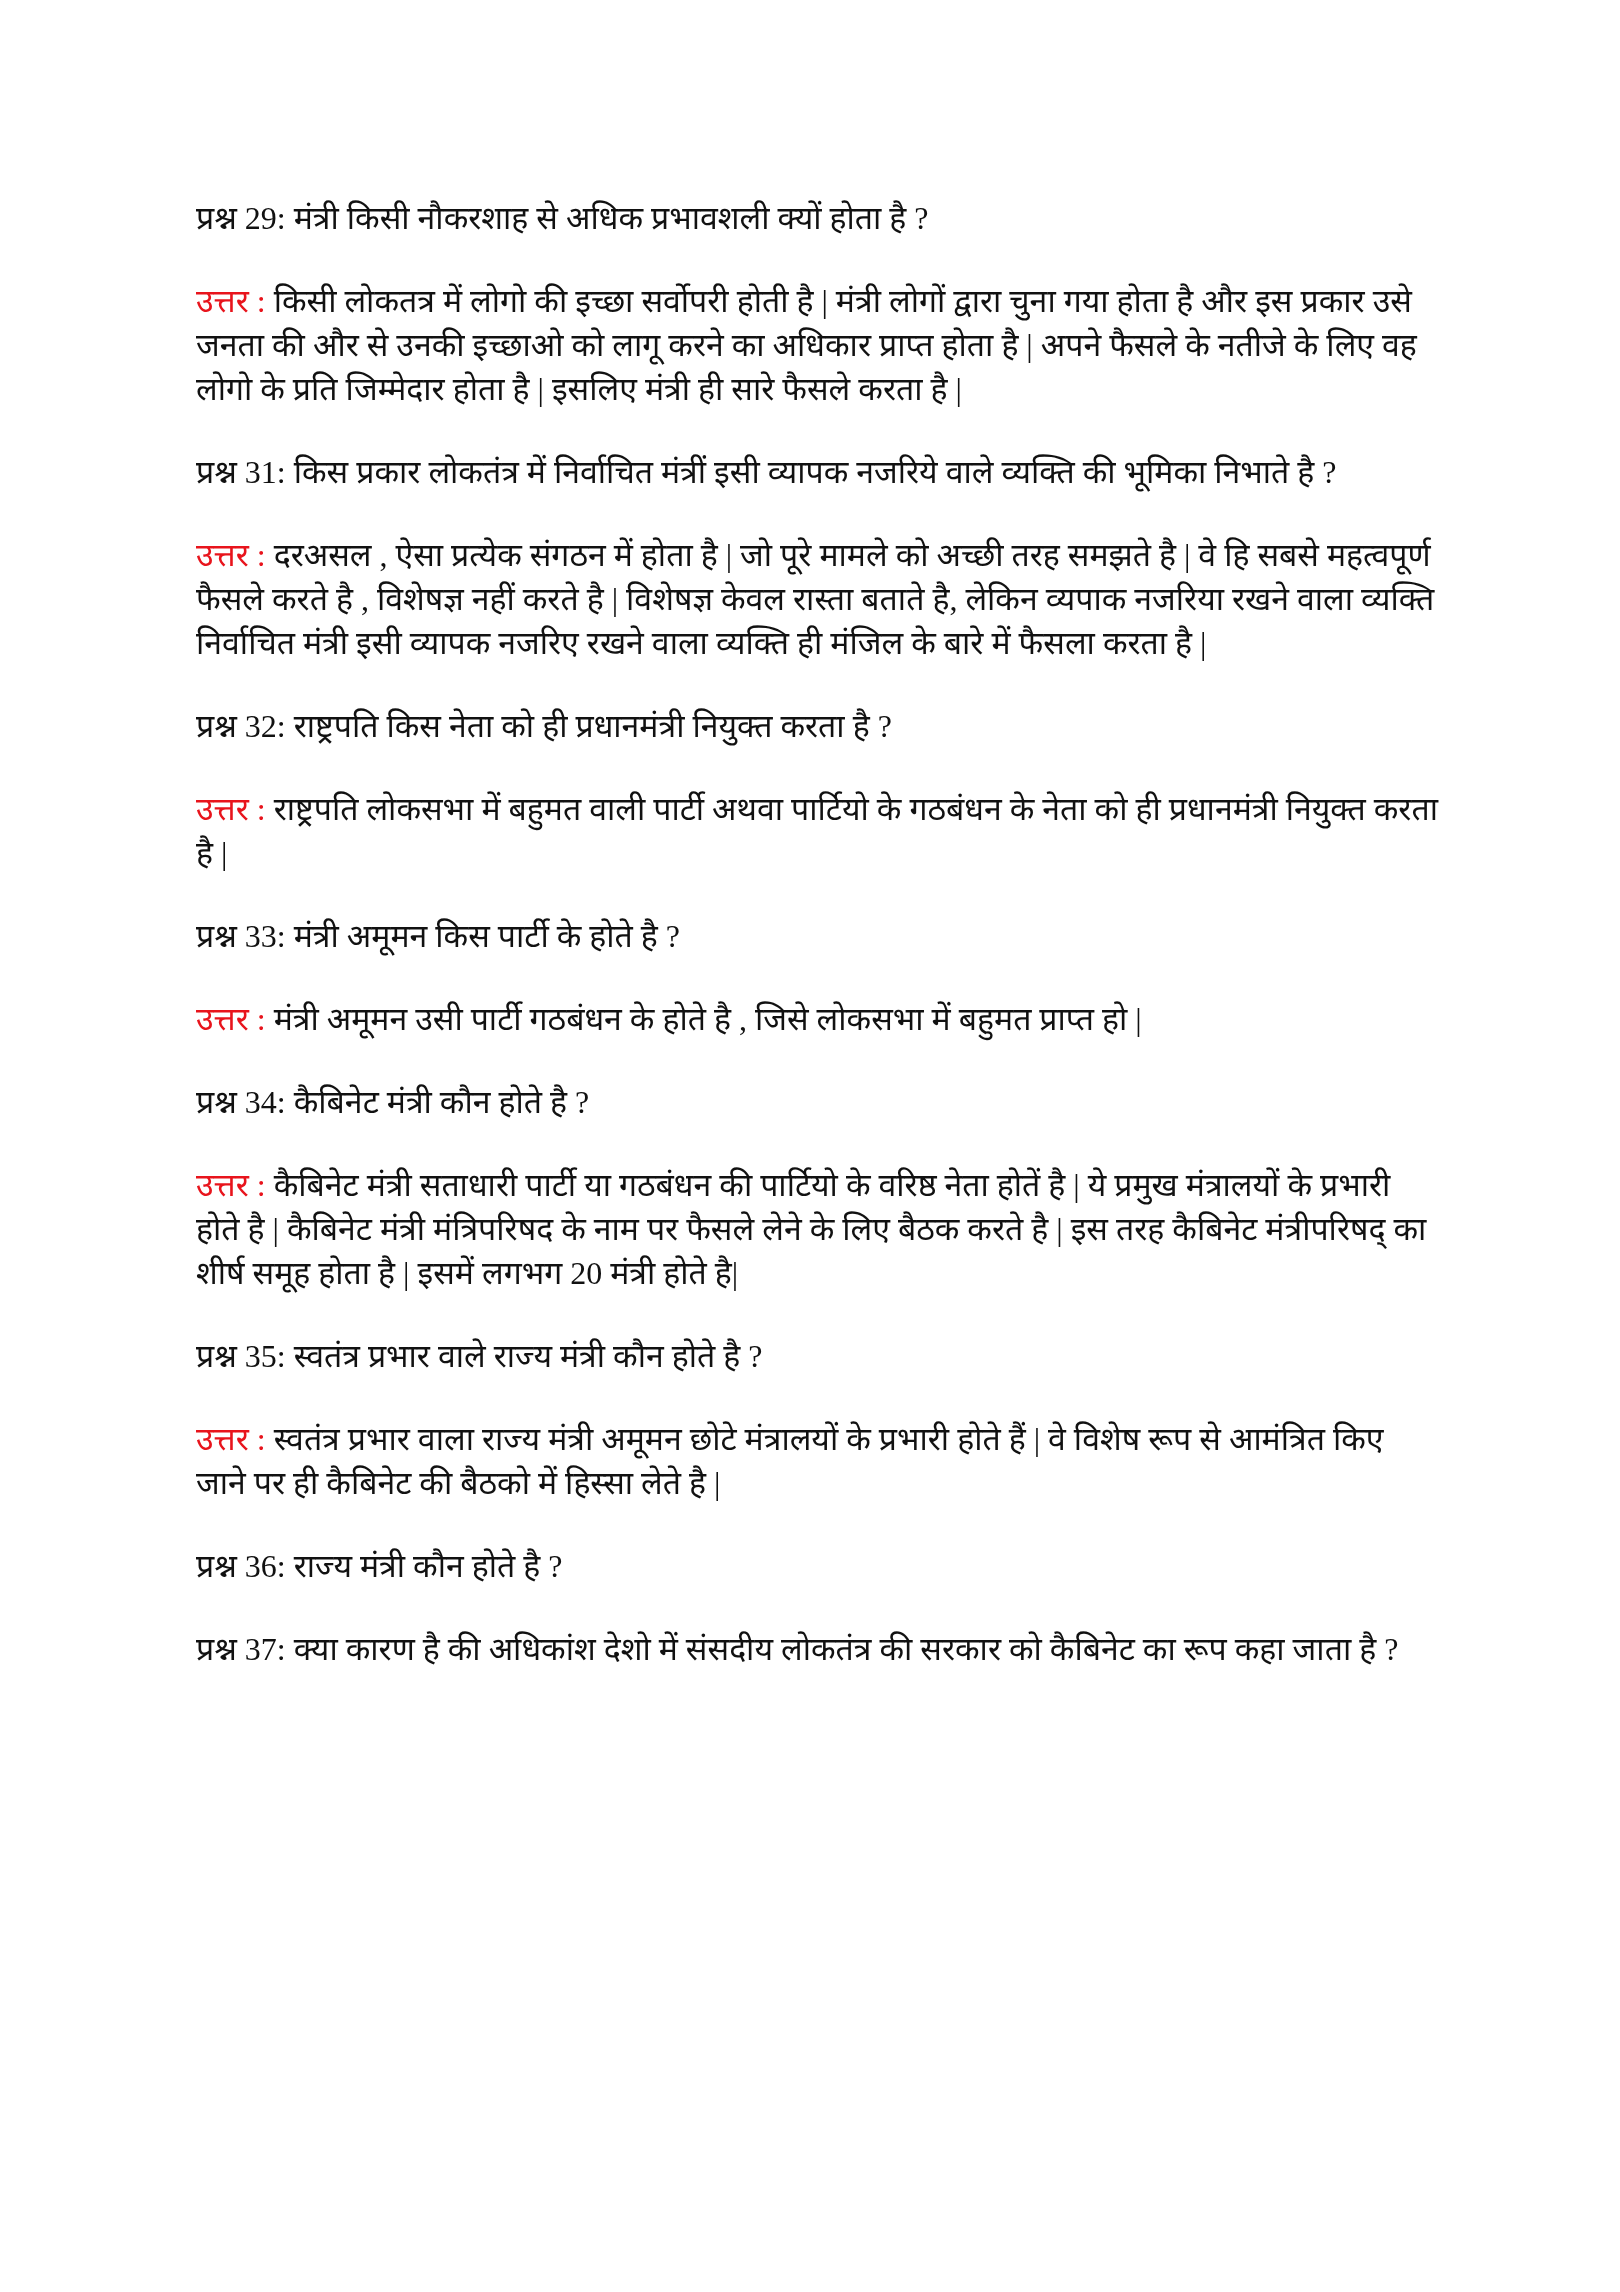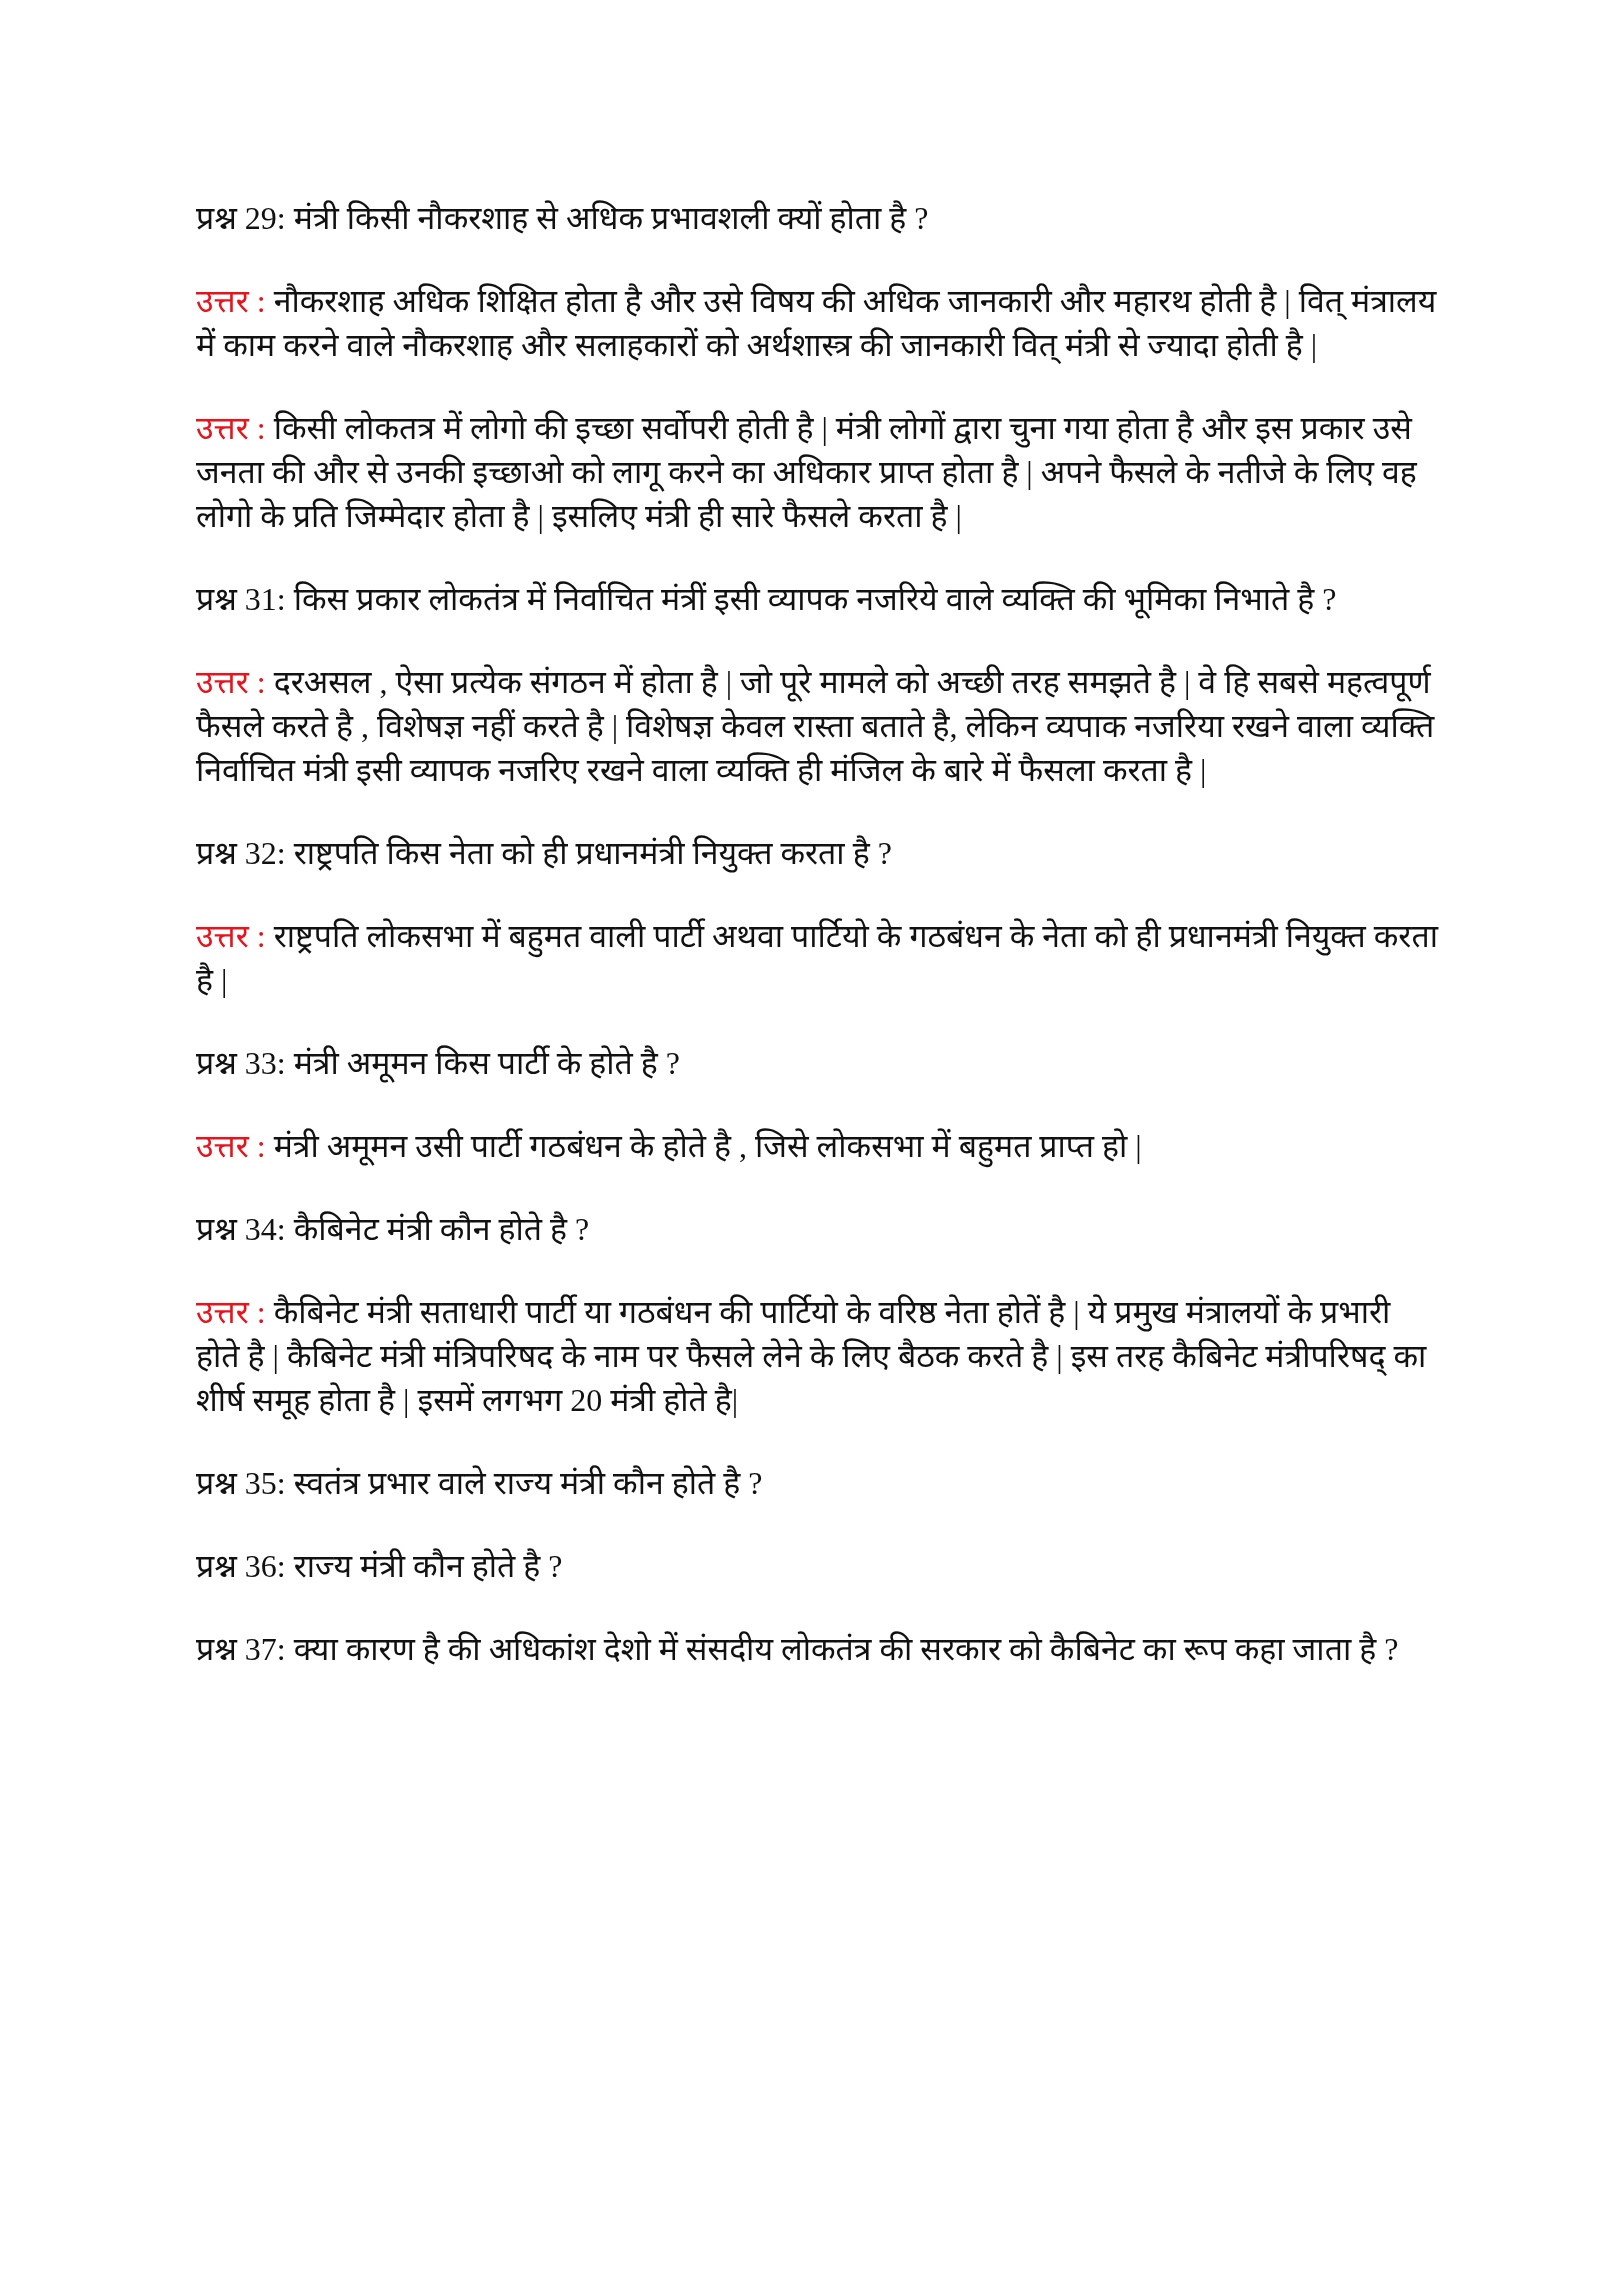--- a/index.html
+++ b/index.html
@@ -14,21 +14,20 @@
   .answer { margin: 0 0 39px 0; }
   .answer-label { color: #e8141c; }
 </style>
 </head>
 <body>
 
 <div class="page">
 
   <div class="qa">
     <p class="question"><span>प्रश्न</span> <span>29:</span> <span>मंत्री किसी नौकरशाह से अधिक प्रभावशली क्यों होता है ?</span></p>
-    <p class="answer"><span class="answer-label">उत्तर :</span> <span>नौकरशाह अधिक शिक्षित होता है और उसे विषय की अधिक जानकारी और महारथ होती है | वित् मंत्रालय में काम करने वाले नौकरशाह और सलाहकारों को अर्थशास्त्र की जानकारी वित् मंत्री से ज्यादा होती है |</span></p>
   </div>
 
   <div class="qa">
     <p class="answer"><span class="answer-label">उत्तर :</span> <span>किसी लोकतत्र में लोगो की इच्छा सर्वोपरी होती है | मंत्री लोगों द्वारा चुना गया होता है  और इस प्रकार उसे जनता की और से उनकी इच्छाओ को लागू करने का अधिकार प्राप्त होता है | अपने फैसले के नतीजे के लिए वह लोगो के प्रति जिम्मेदार होता है | इसलिए मंत्री ही सारे फैसले करता है |</span></p>
   </div>
 
   <div class="qa">
     <p class="question"><span>प्रश्न</span> <span>31:</span> <span>किस प्रकार लोकतंत्र में निर्वाचित मंत्रीं इसी व्यापक नजरिये वाले व्यक्ति की भूमिका निभाते है ?</span></p>
     <p class="answer"><span class="answer-label">उत्तर :</span> <span>दरअसल , ऐसा प्रत्येक संगठन में होता है | जो पूरे मामले को अच्छी तरह समझते है | वे हि सबसे महत्वपूर्ण फैसले करते है , विशेषज्ञ नहीं करते है | विशेषज्ञ केवल रास्ता बताते है, लेकिन व्यपाक नजरिया रखने वाला व्यक्ति निर्वाचित मंत्री इसी व्यापक नजरिए रखने वाला व्यक्ति ही मंजिल के बारे में फैसला करता है |</span></p>
   </div>
@@ -43,20 +42,21 @@
     <p class="answer"><span class="answer-label">उत्तर :</span> <span>मंत्री अमूमन उसी पार्टी गठबंधन के होते है , जिसे लोकसभा में बहुमत प्राप्त हो |</span></p>
   </div>
 
   <div class="qa">
     <p class="question"><span>प्रश्न</span> <span>34:</span> <span>कैबिनेट मंत्री कौन होते है ?</span></p>
     <p class="answer"><span class="answer-label">उत्तर :</span> <span>कैबिनेट मंत्री सताधारी पार्टी या गठबंधन की पार्टियो के वरिष्ठ नेता होतें है | ये प्रमुख मंत्रालयों के प्रभारी होते है | कैबिनेट मंत्री मंत्रिपरिषद के नाम पर फैसले लेने के लिए बैठक करते है | इस तरह कैबिनेट मंत्रीपरिषद् का शीर्ष समूह होता है | इसमें लगभग 20 मंत्री होते है|</span></p>
   </div>
 
   <div class="qa">
     <p class="question"><span>प्रश्न</span> <span>35:</span> <span>स्वतंत्र प्रभार वाले राज्य मंत्री कौन होते है ?</span></p>
+    <p class="answer"><span class="answer-label">उत्तर :</span> <span>स्वतंत्र प्रभार वाला राज्य मंत्री अमूमन छोटे मंत्रालयों के प्रभारी होते हैं | वे विशेष रूप से आमंत्रित किए जाने पर ही कैबिनेट की बैठको में हिस्सा लेते है |</span></p>
   </div>
 
   <div class="qa">
     <p class="question"><span>प्रश्न</span> <span>36:</span> <span>राज्य मंत्री कौन होते है ?</span></p>
   </div>
 
   <div class="qa">
     <p class="question"><span>प्रश्न</span> <span>37:</span> <span>क्या कारण है की अधिकांश देशो में संसदीय लोकतंत्र की सरकार को कैबिनेट का रूप कहा जाता है ?</span></p>
   </div>
 

